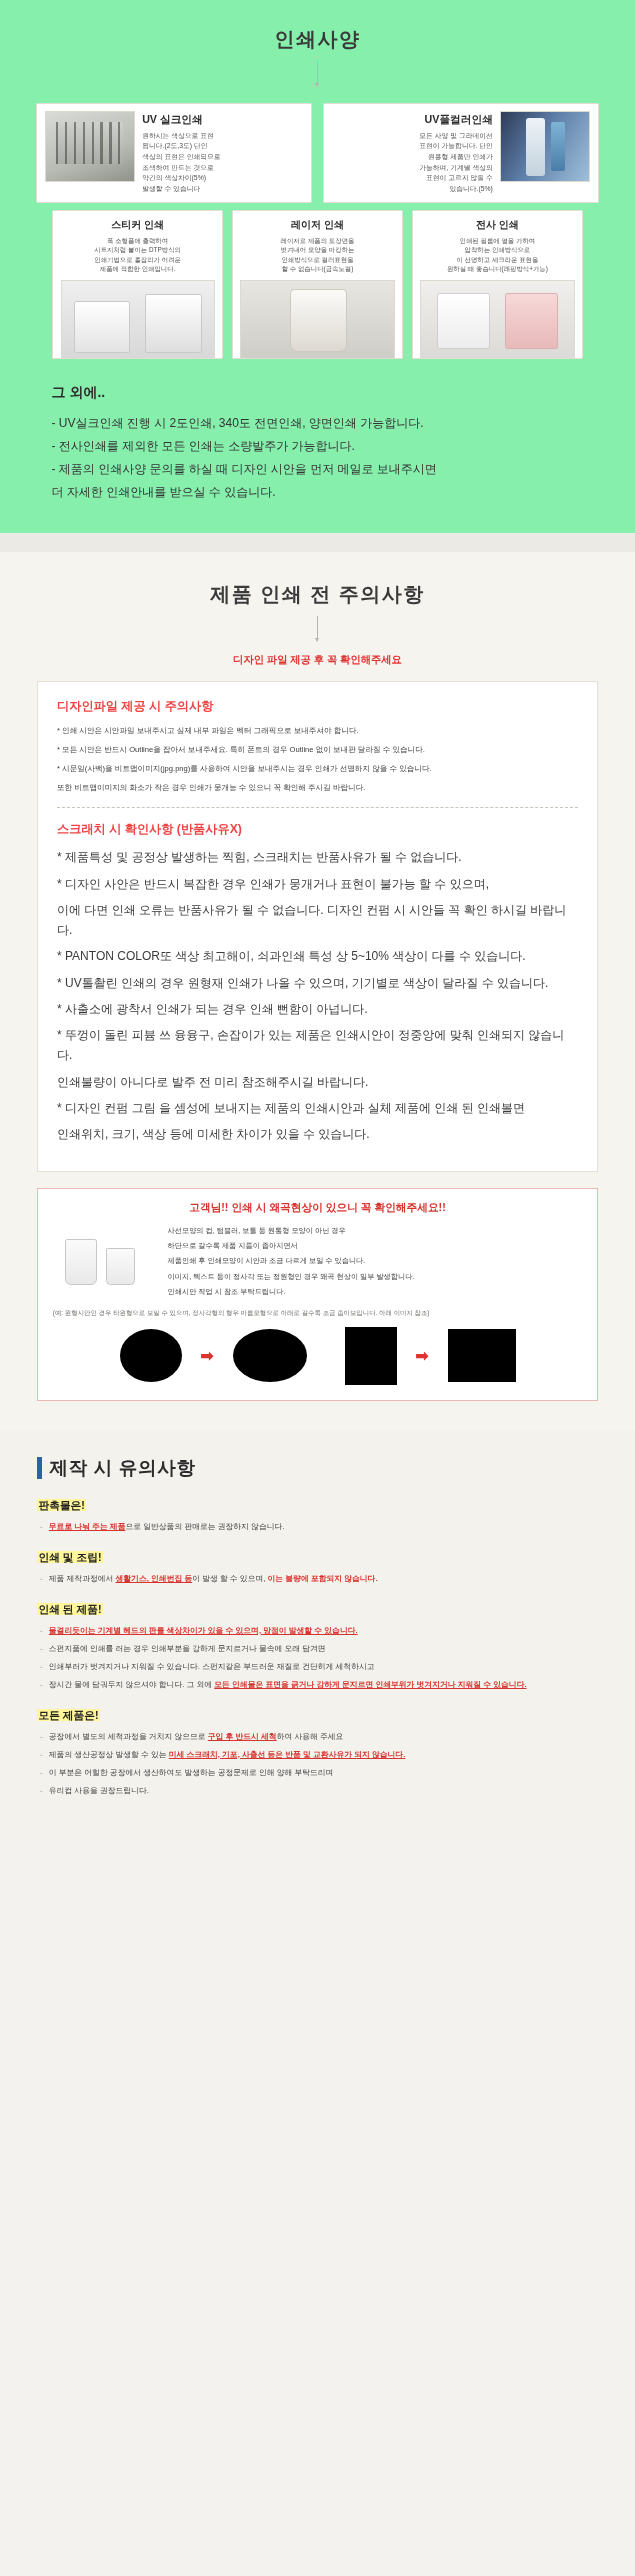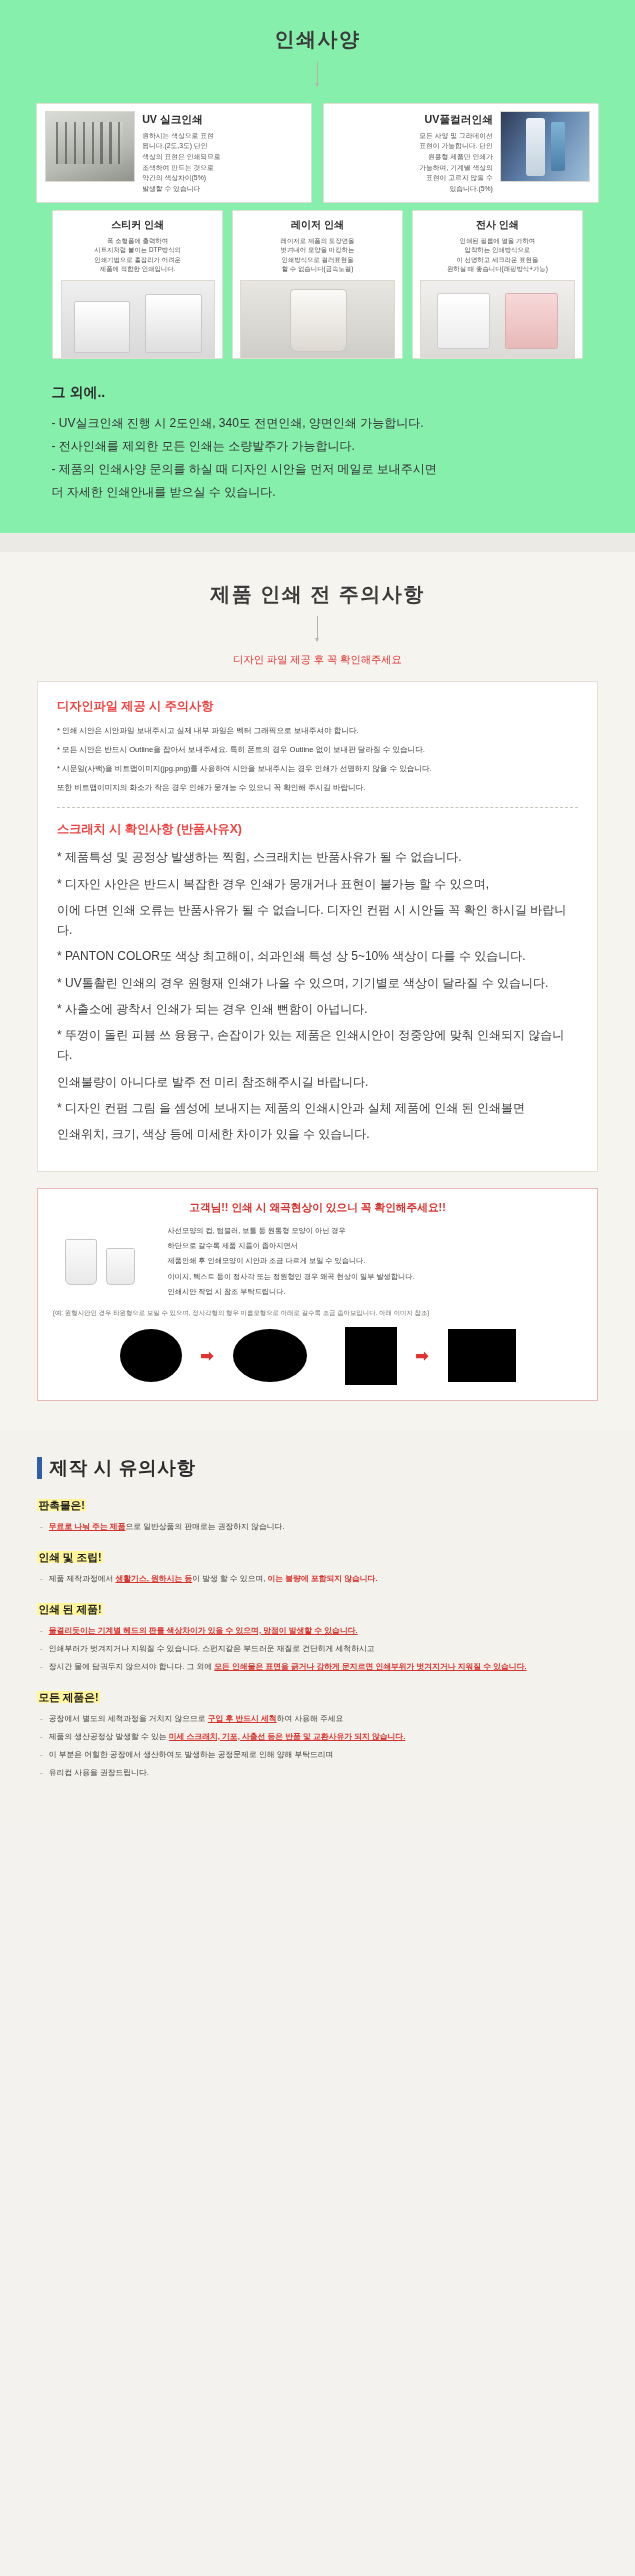--- a/index.html
+++ b/index.html
@@ -92,21 +92,21 @@
   .etc h3 { font-size:14px; font-weight:bold; margin:0 0 10.3px; color:#2d2d2d; }
   .etc ul { margin:0; padding:0; list-style:none; }
   .etc li { font-size:12px; line-height:1.9; color:#333; }
 
   .divider-band { height:19px; background:#eceae4; }
 
   
   .sec2 { background:#f6f4ef; padding: 25px 0 29.5px; }
   .sec2 .title-main { font-size:20px; }
   .sub-red {
-    text-align:center; color:#e0322f; font-weight:normal; font-size:10.3px; margin-top:11.8px;
+    text-align:center; color:#e0322f; font-weight:bold; font-size:10.3px; margin-top:11.8px;
   }
   .panel {
     width: 561px; margin: 13.3px auto 0; background:#fff; border:0.7px solid #e4e0d8;
     padding: 16.2px 19px 19px;
   }
   .panel h3 { font-size:12.2px; font-weight:bold; margin:0 0 10.3px; color:#ef4444; }
   .panel h3.second { margin-top:19px; }
   .panel .line { margin:0 0 6.6px; font-size:7.6px; line-height:1.65; color:#3b3b3b; }
   .dashline { border:0; border-top:0.7px dashed #c9c4bb; margin:11.8px 0 13.3px; }
   .panel .bullet { font-size:12px; line-height:1.65; color:#3b3b3b; margin:0 0 6.6px; }
@@ -299,27 +299,28 @@
       <div>
         <div class="q"><span class="hl">판촉물은!</span></div>
         <p class="a">
           <span class="ru">무료로 나눠 주는 제품</span><span>으로 일반상품의 판매로는 권장하지 않습니다.</span>
         </p>
       </div>
 
       <div>
         <div class="q"><span class="hl">인쇄 및 조립!</span></div>
         <p class="a">
-          <span>제품 제작과정에서 </span><span class="ru">생활기스, 원하시는 등</span><span>이 발생 할 수 있으며, </span><span class="r">이는 불량에 포함되지 않습니다.</span>
+          <span>제품 제작과정에서 </span><span class="ru">생활기스, 인쇄번집 등</span><span>이 발생 할 수 있으며, </span><span class="r">이는 불량에 포함되지 않습니다.</span>
         </p>
       </div>
 
       <div>
         <div class="q"><span class="hl">인쇄 된 제품!</span></div>
         <p class="a"><span class="ru">물결리듯이는 기계별 헤드의 판를 색상차이가 있을 수 있으며, 망점이 발생할 수 있습니다.</span></p>
+        <p class="a">스펀지품에 인쇄를 러는 경우 인쇄부분을 강하게 문지르거나 물속에 오래 담겨면</p>
         <p class="a">인쇄부러가 벗겨지거나 지워질 수 있습니다. 스펀지같은 부드러운 재질로 건단히게 세척하시고</p>
         <p class="a">
           <span>장시간 물에 담궈두지 않으셔야 합니다. 그 외에 </span><span class="ru">모든 인쇄물은 표면을 긁거나 강하게 문지르면 인쇄부위가 벗겨지거나 지워질 수 있습니다.</span>
         </p>
       </div>
 
       <div>
         <div class="q"><span class="hl">모든 제품은!</span></div>
         <p class="a">
           <span>공장에서 별도의 세척과정을 거치지 않으므로 </span><span class="ru">구입 후 반드시 세척</span><span>하여 사용해 주세요</span>

